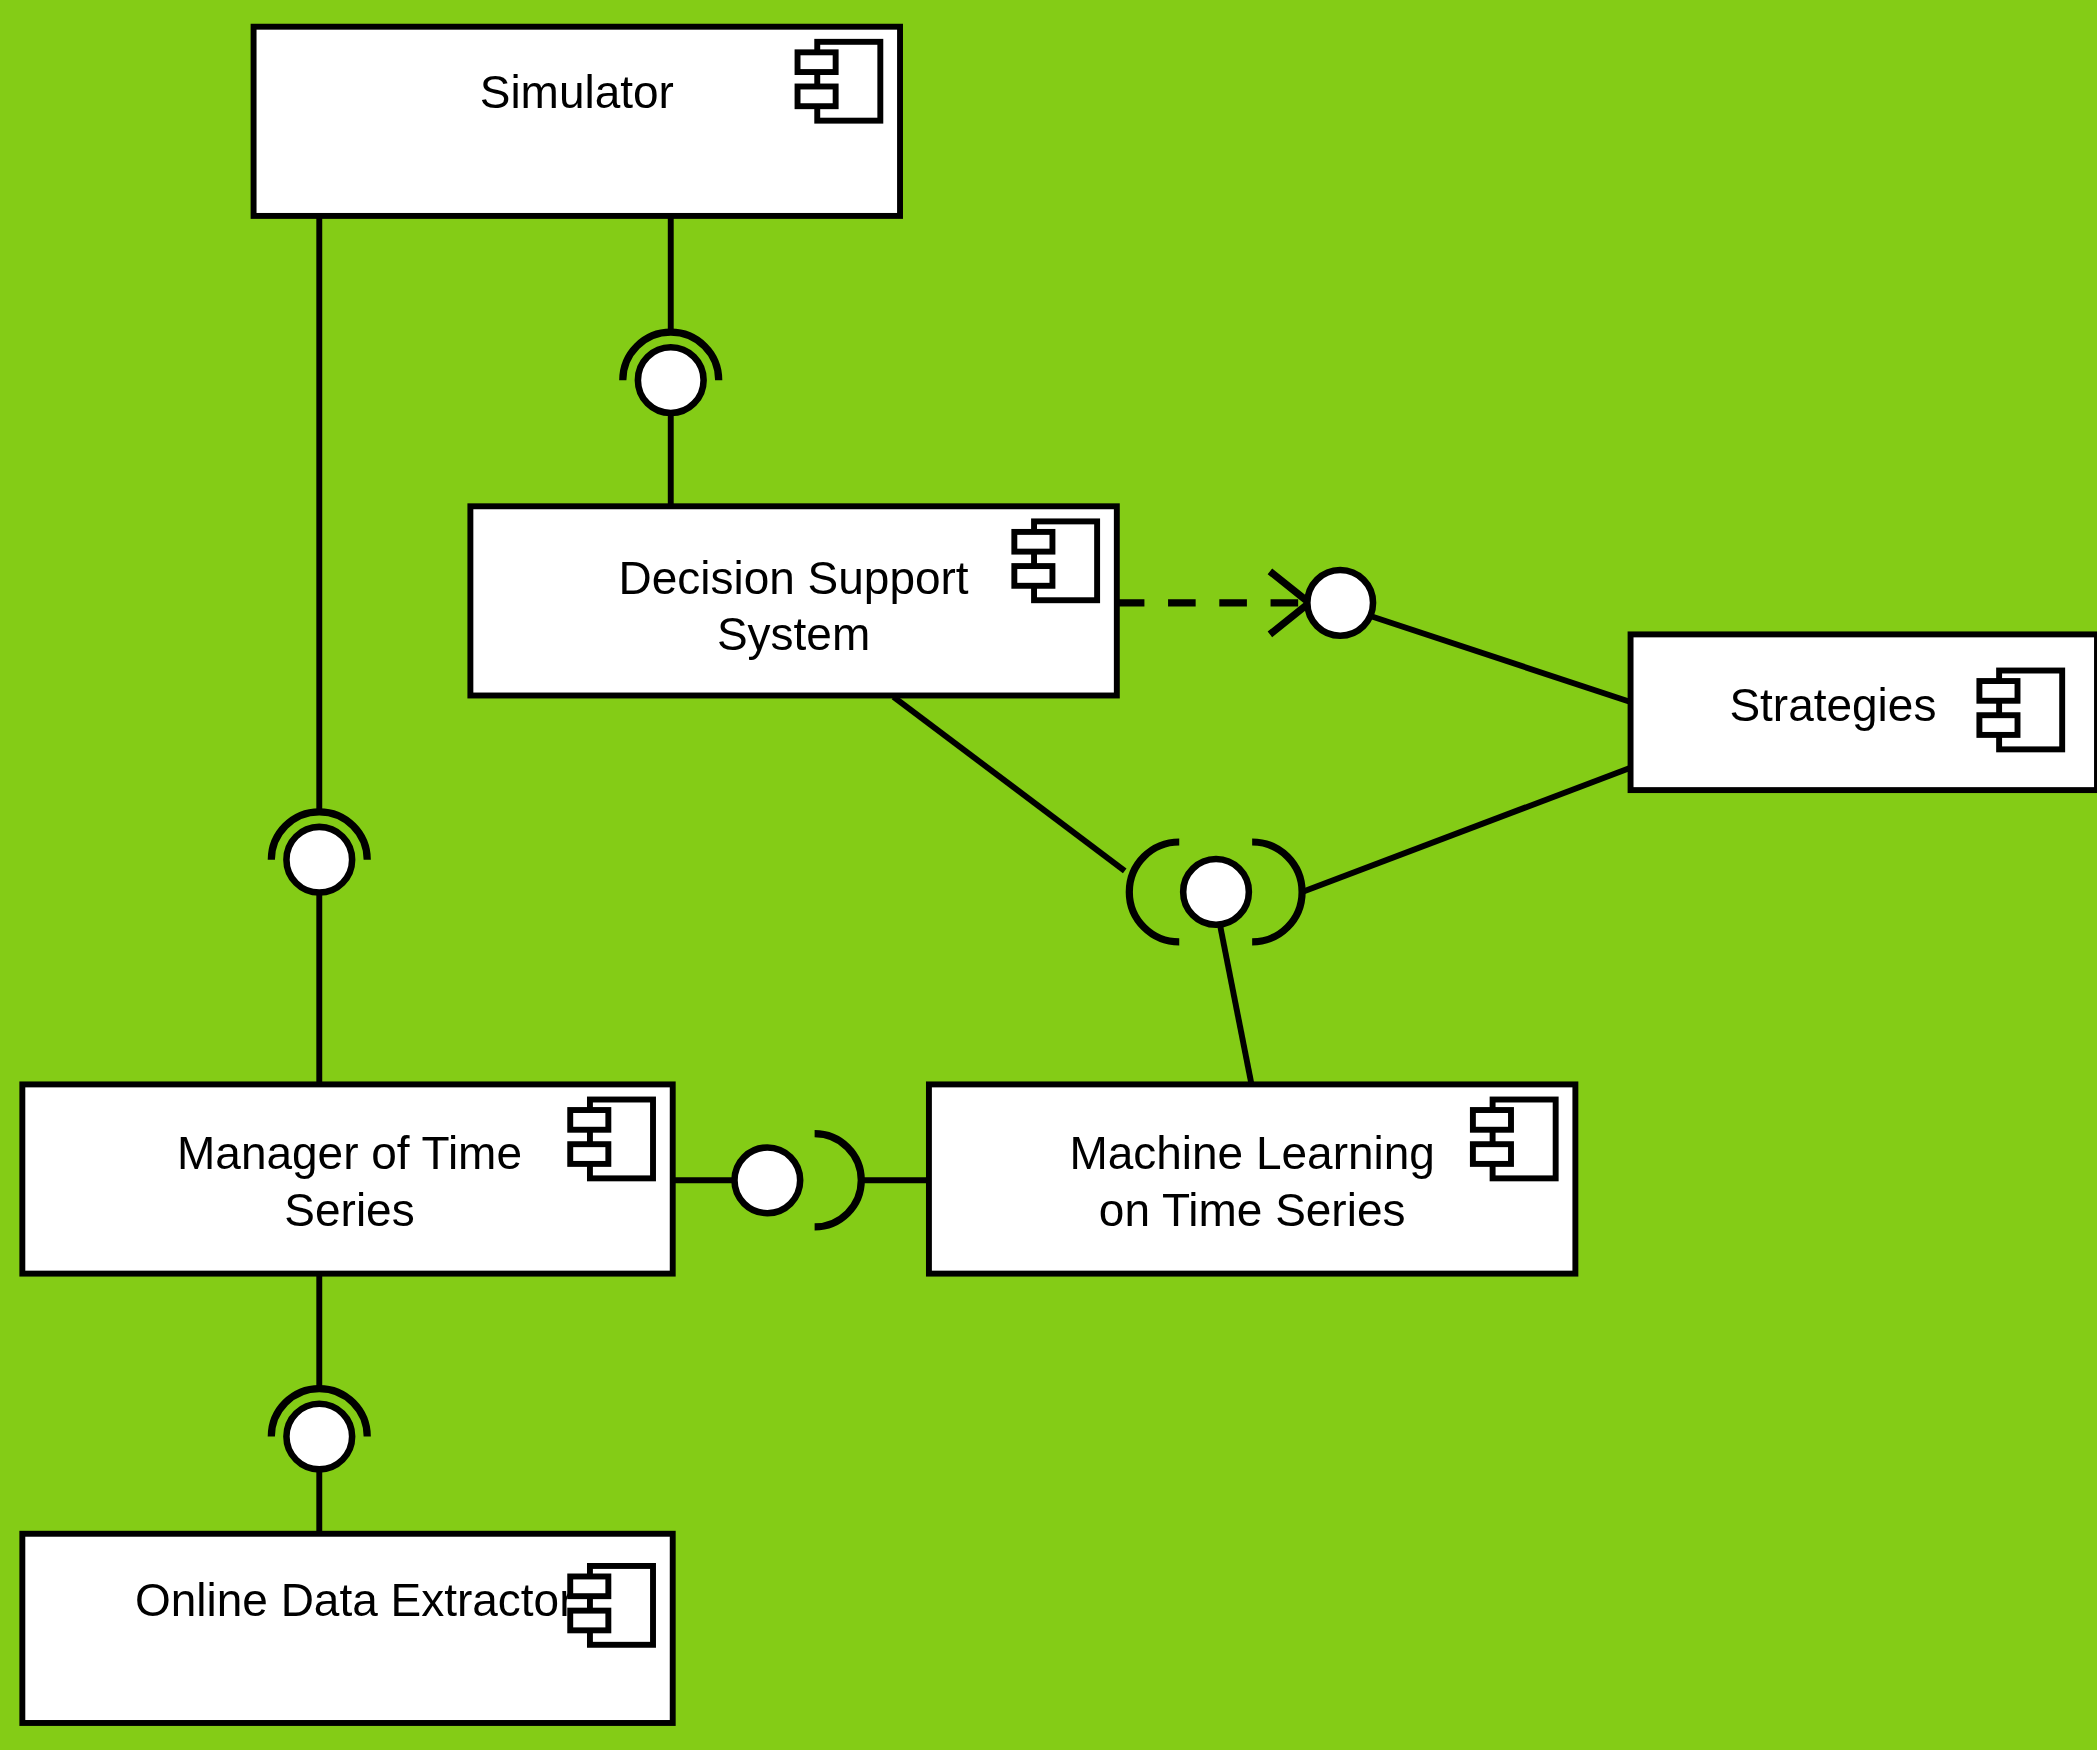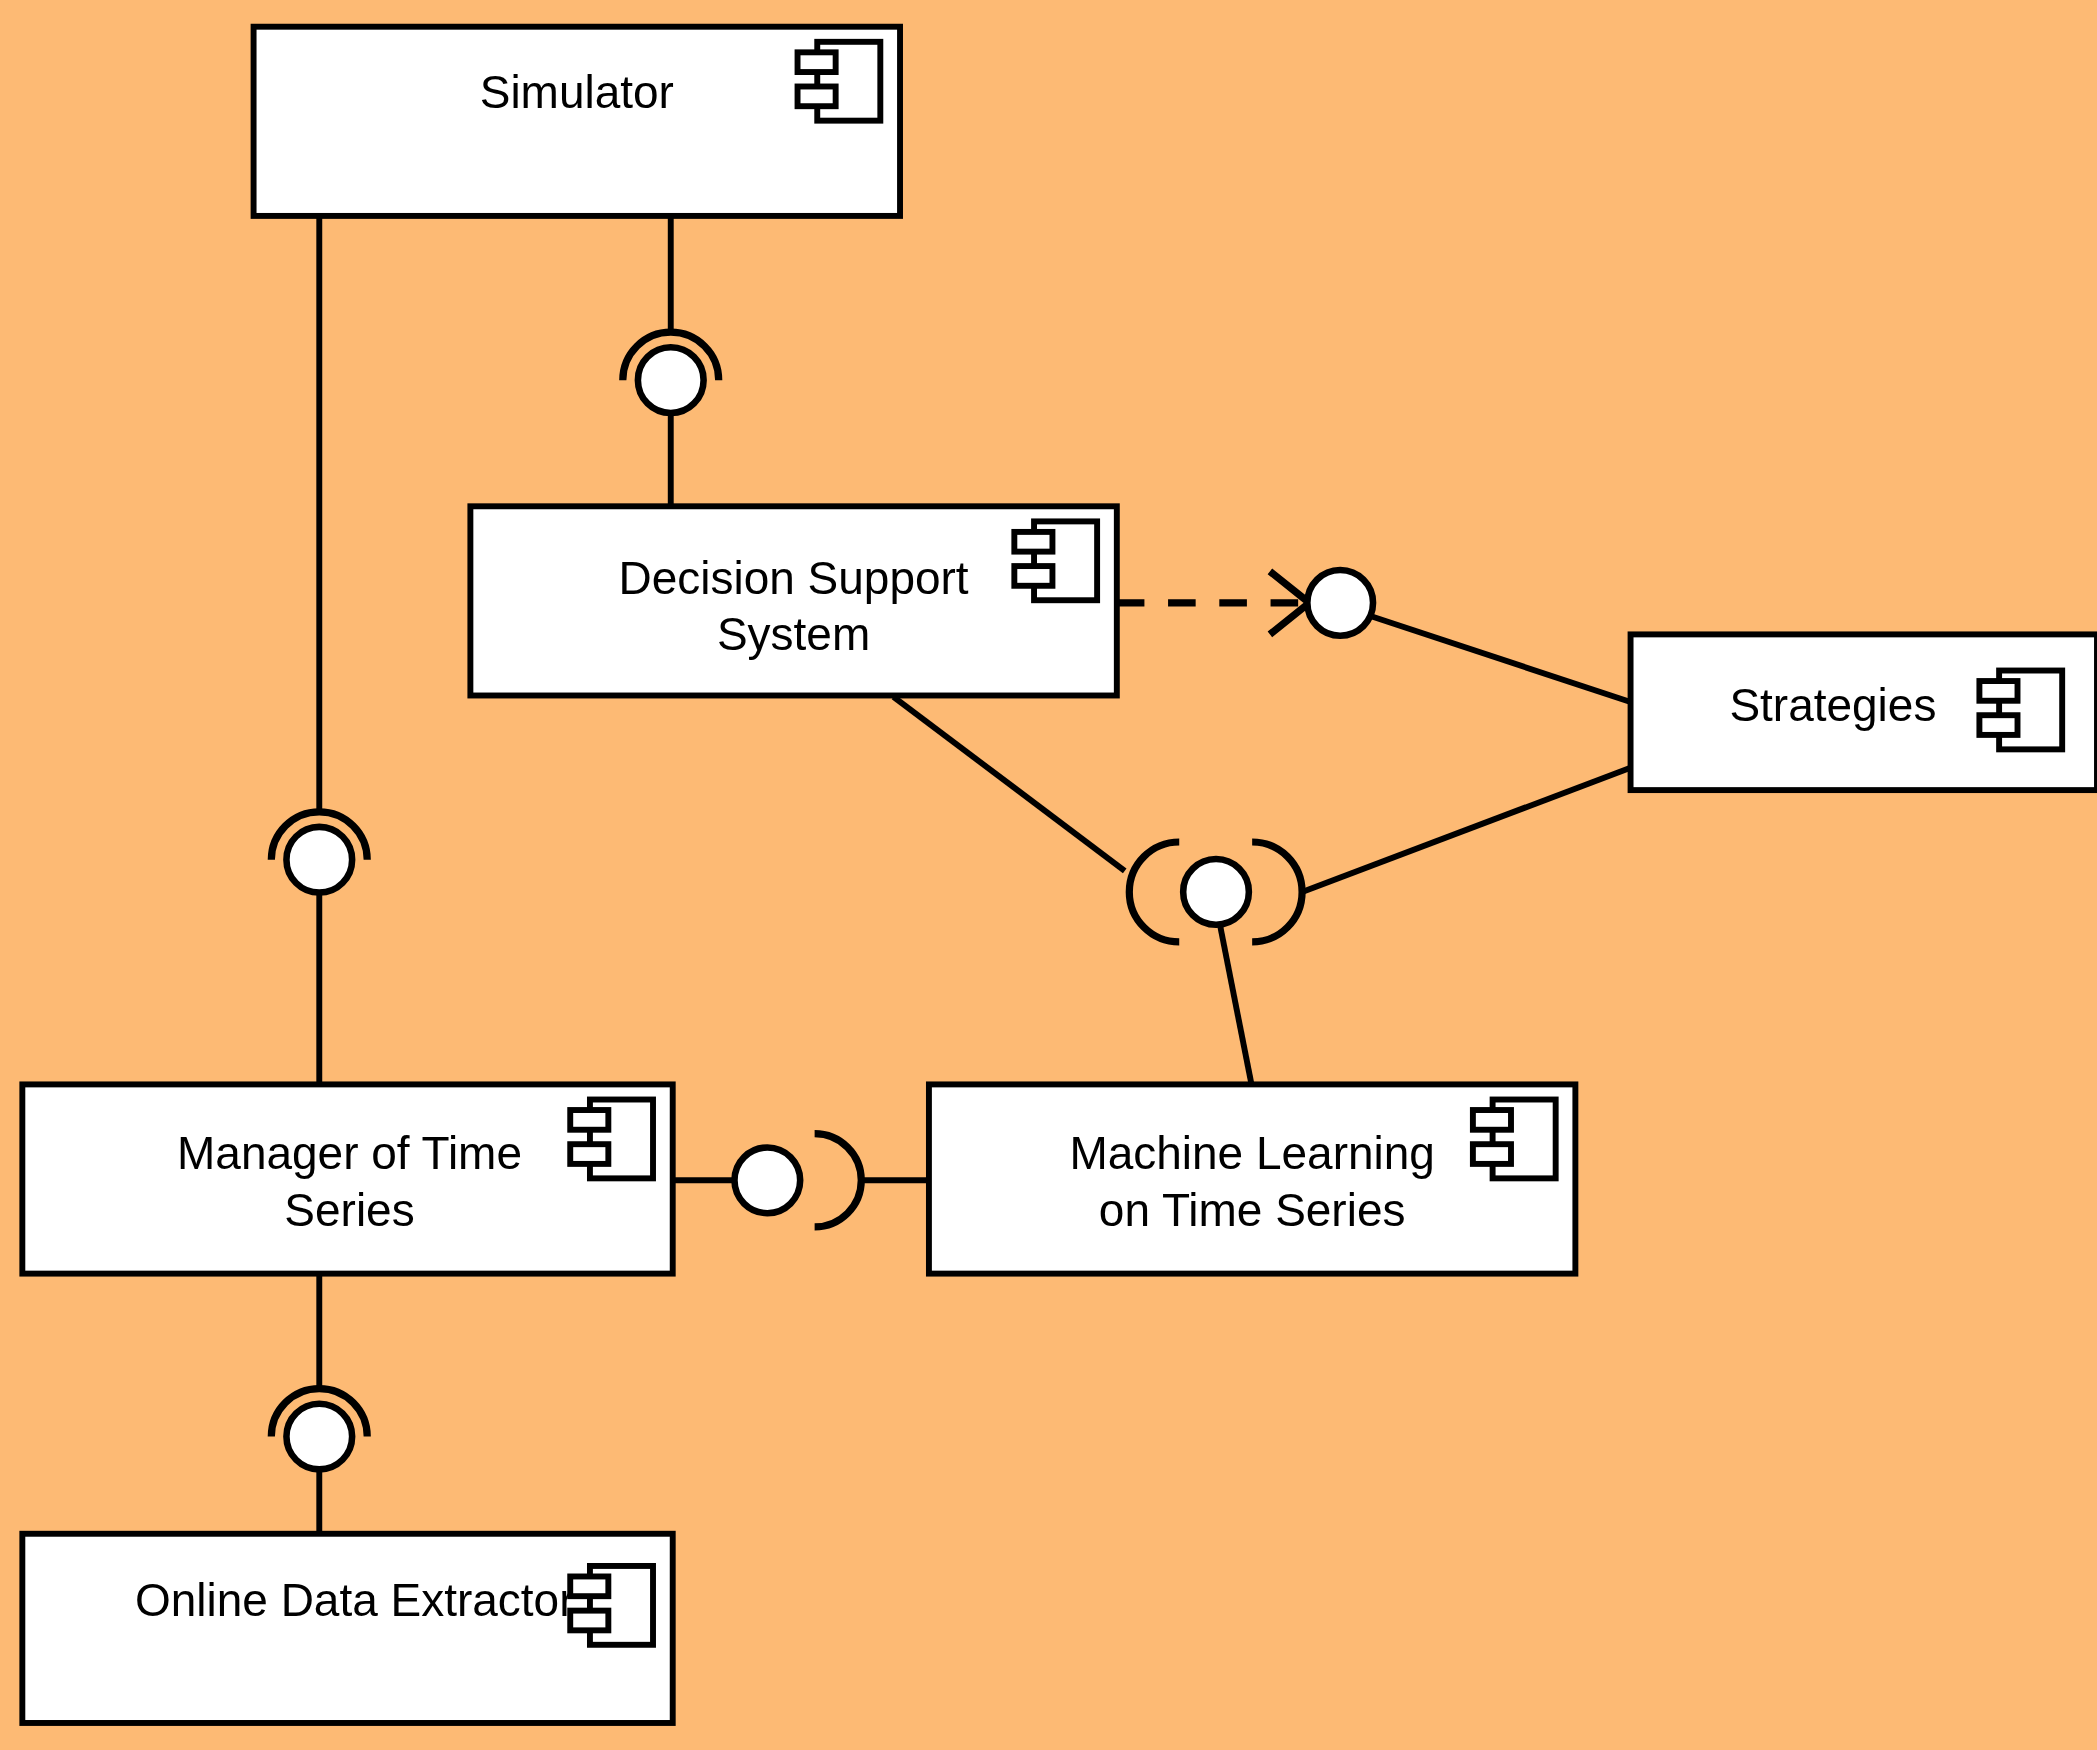--- a/index.html
+++ b/index.html
@@ -8,21 +8,21 @@
     padding: 0;
     background: #ffffff;
   }
   body {
     font-family: "Liberation Sans", sans-serif;
   }
   #diagram-root {
     position: relative;
     width: 2097px;
     height: 1751px;
-    background: #fdba74;
+    background: #84cc16;
     overflow: hidden;
   }
   #diagram-svg {
     position: absolute;
     top: 0;
     left: 0;
     width: 2097px;
     height: 1751px;
     display: block;
   }

